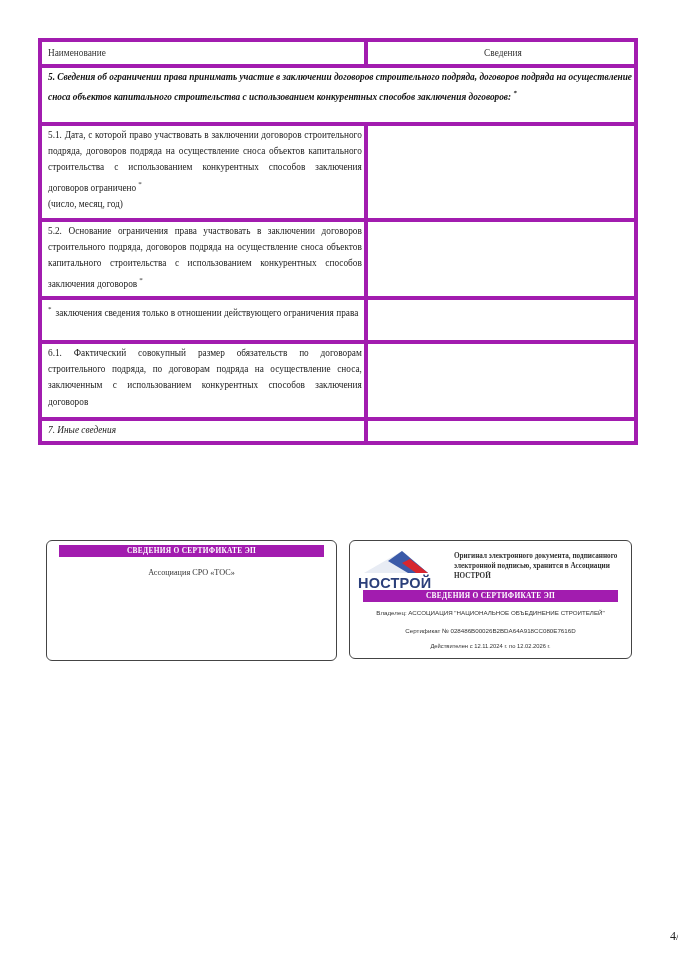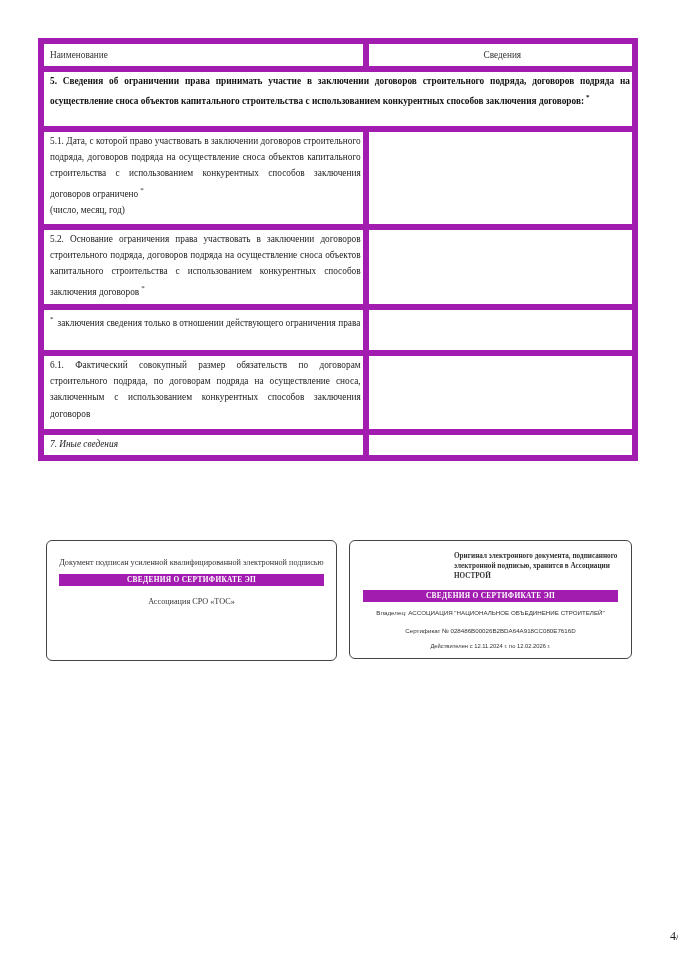--- a/index.html
+++ b/index.html
@@ -1,24 +1,24 @@
 <!DOCTYPE html>
 <html><head>
   <meta charset="utf-8">
   <style>
     html, body { margin: 0; padding: 0; background: #ffffff; }
     body { width: 678px; height: 960px; position: relative; overflow: hidden;
            font-family: "Liberation Serif", "DejaVu Serif", serif; color: #222; }
     table.main { position: absolute; left: 38px; top: 38px; width: 600px;
                  border-collapse: collapse; font-size: 9.3px; line-height: 16.2px; }
-    table.main td { border: 6px solid #a21caf; vertical-align: top; padding: 1px 2px 1px 6px; }
+    table.main td { border: 4px solid #a21caf; vertical-align: top; padding: 1px 2px 1px 6px; }
     td.c1 { width: 325px; text-align: justify; text-align-last: left; }
     td.c2 { width: 268px; }
     tr.hdr td { text-align: center; height: 20px; vertical-align: middle; color: #333; }
-    tr.sec td { font-weight: bold; text-align: justify; color: #111; }
+    tr.sec td { font-weight: bold; text-align: justify; color: #111; font-style: italic; }
     sup.ast { font-size: 7px; vertical-align: 5px; margin-left: 2px; }
     .stamp { position: absolute; border: 1.5px solid #444; border-radius: 6px; background: #fff; }
     .stamp-left { left: 46px; top: 540px; width: 289px; height: 119px; }
     .stamp-right { left: 349px; top: 540px; width: 281px; height: 117px; }
     .stamp-text { text-align: center; font-size: 8.2px; line-height: 14px; color: #333; }
     .black-bar { background: #a21caf; color: #fff; text-align: center; font-weight: bold;
                  font-size: 7.4px; letter-spacing: 0.3px; height: 12px; line-height: 12px; }
     .stamp-left .stamp-text.top { margin-top: 15px; padding: 0 10px; }
     .stamp-left .black-bar { margin: 4px 12px 0 12px; }
     .stamp-left .org { margin-top: 9px; font-size: 8.2px; }
@@ -74,26 +74,33 @@
     <td class="c2"></td>
   </tr>
   <tr>
     <td class="c1" style="height:18px;font-style:italic;">7. Иные сведения</td>
     <td class="c2"></td>
   </tr>
 </tbody>
   </table>
 
 <div class="stamp stamp-left">
-  <div class="stamp-text top">Документ подписан усиленной квалифицированной электронной подписью</div>
   <div class="black-bar">СВЕДЕНИЯ О СЕРТИФИКАТЕ ЭП</div>
   <div class="stamp-text org">Ассоциация СРО «ТОС»</div>
 </div>
 
 <div class="stamp stamp-right">
+  <div class="logo">
+    <svg width="80" height="26" viewBox="0 0 80 26">
+      <polygon points="6,24 44,2 70,24" fill="#e8ecf4"></polygon>
+      <polygon points="30,12 44,2 70,24 50,24" fill="#3b5aa8"></polygon>
+      <polygon points="44,14 52,10 70,24 58,24" fill="#d7262e"></polygon>
+    </svg>
+    <div class="logo-word">НОСТРОЙ</div>
+  </div>
   <div class="right-note">Оригинал электронного документа, подписанного электронной подписью, хранится в Ассоциации НОСТРОЙ</div>
   <div class="black-bar">СВЕДЕНИЯ О СЕРТИФИКАТЕ ЭП</div>
   <div class="right-line ln1">Владелец: АССОЦИАЦИЯ "НАЦИОНАЛЬНОЕ ОБЪЕДИНЕНИЕ СТРОИТЕЛЕЙ"</div>
   <div class="right-line ln2">Сертификат №   028486B00026B2BDA64A918CC080E7616D</div>
   <div class="right-line ln3">Действителен с  12.11.2024 г.  по  12.02.2026 г.</div>
 </div>
 
 <div class="page-num">4/4</div>
 
 </body></html>

